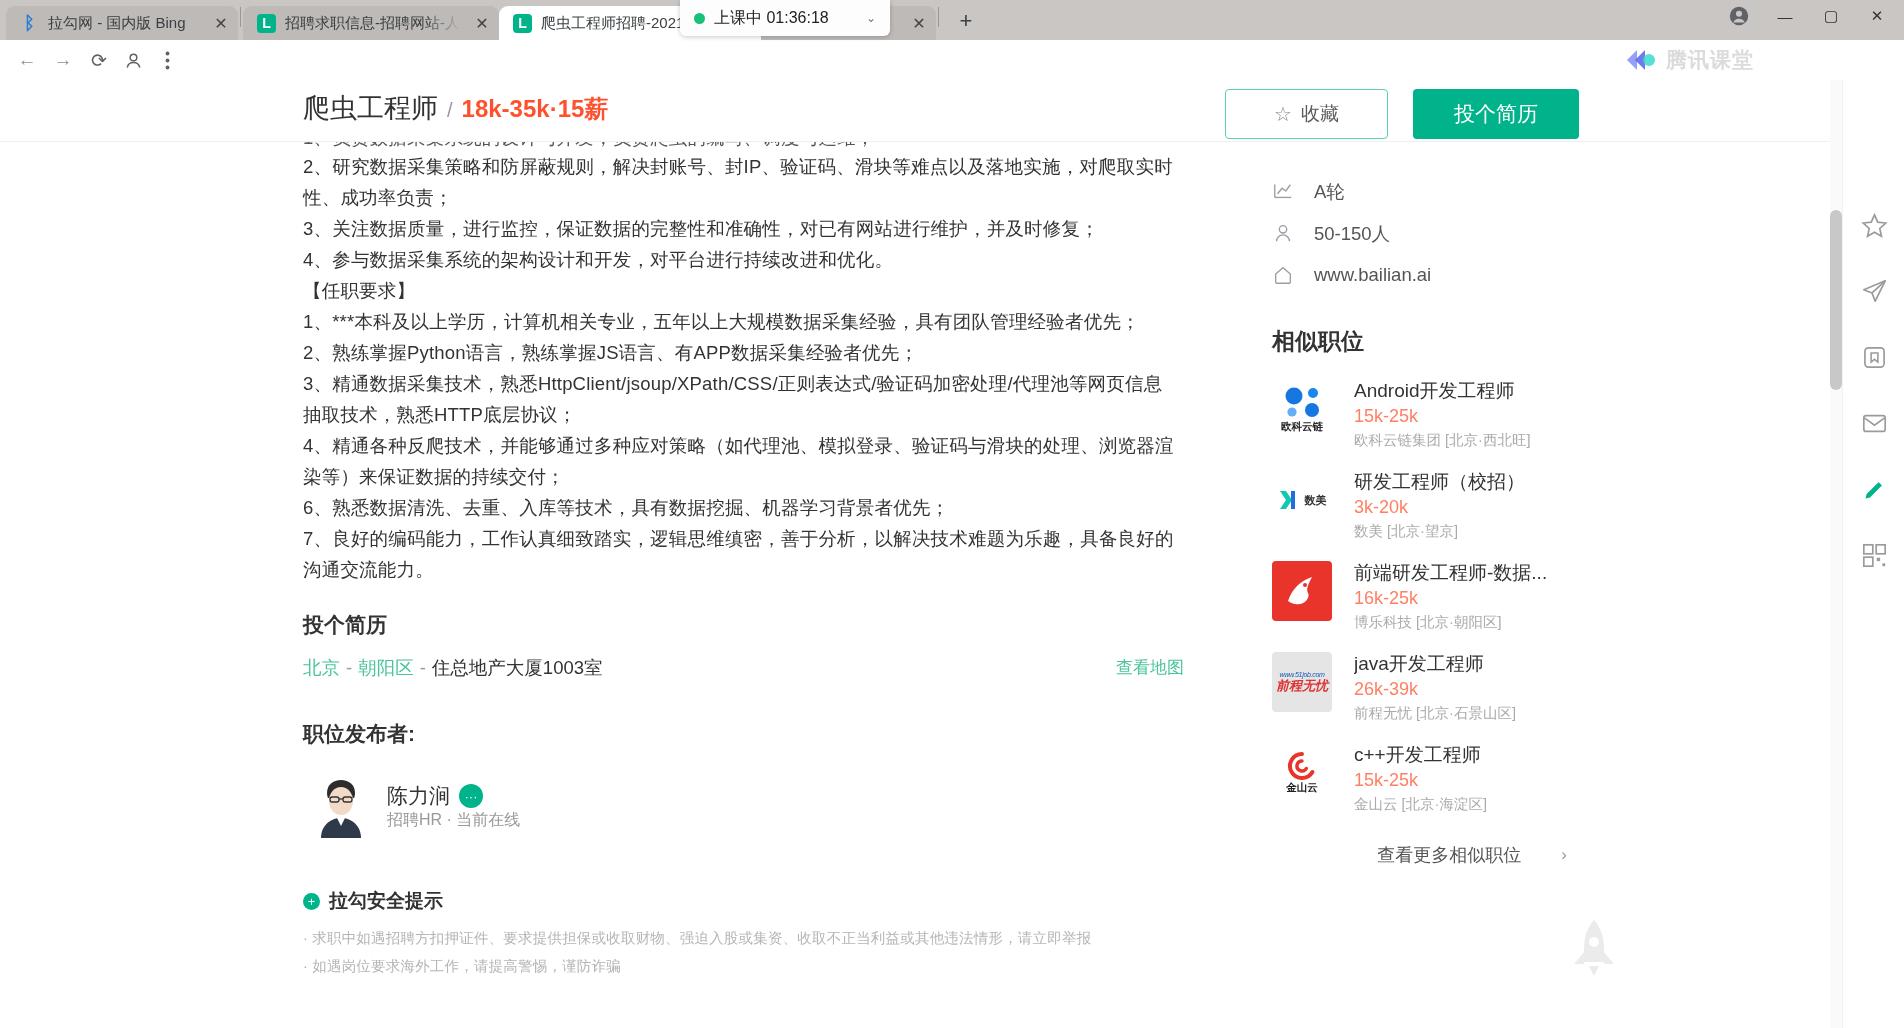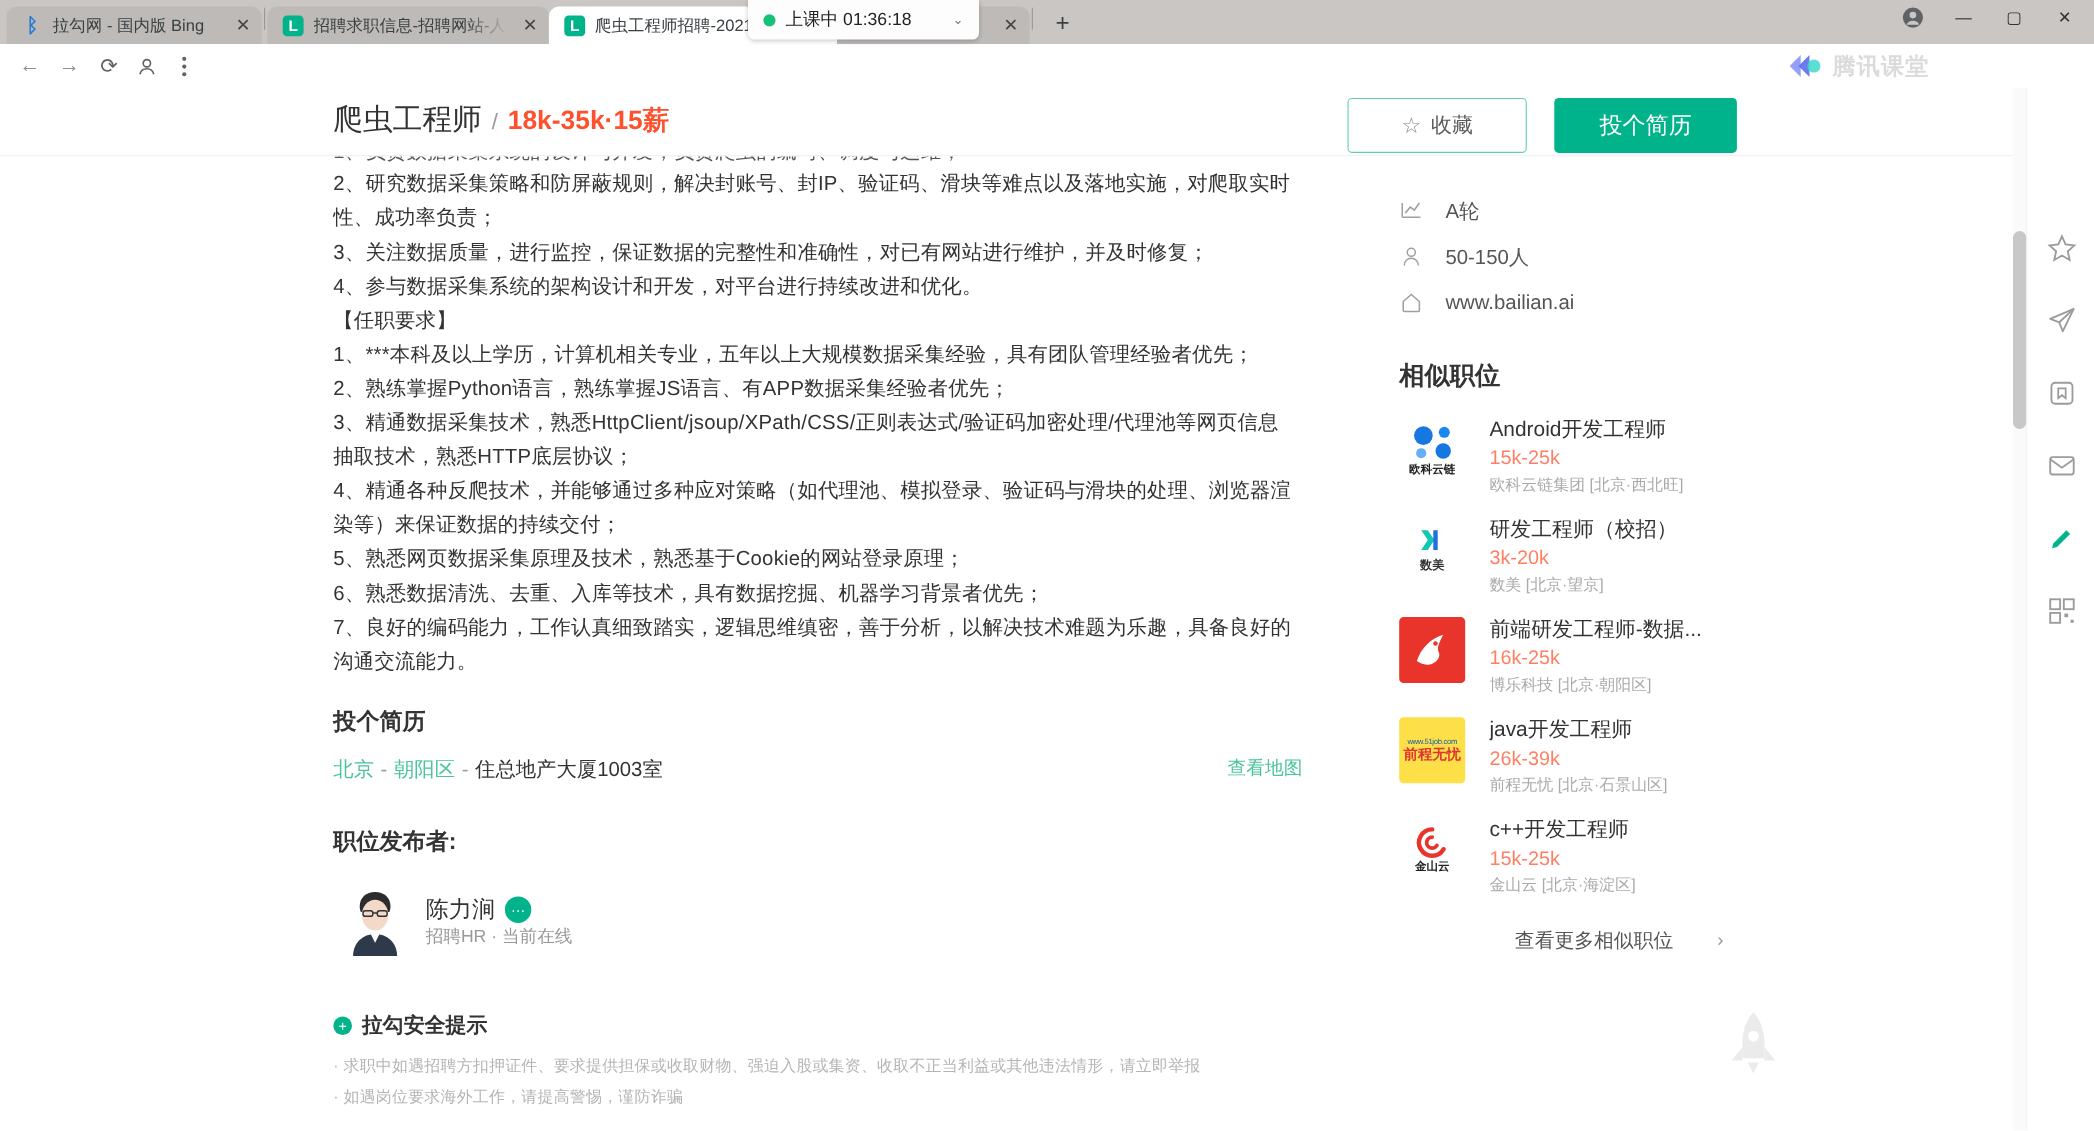--- a/index.html
+++ b/index.html
@@ -337,21 +337,20 @@
         </div>
 
         <div class="jd-line">2、研究数据采集策略和防屏蔽规则，解决封账号、封IP、验证码、滑块等难点以及落地实施，对爬取实时性、成功率负责；</div>
         <div class="jd-line">3、关注数据质量，进行监控，保证数据的完整性和准确性，对已有网站进行维护，并及时修复；</div>
         <div class="jd-line">4、参与数据采集系统的架构设计和开发，对平台进行持续改进和优化。</div>
         <div class="jd-line">【任职要求】</div>
         <div class="jd-line">1、***本科及以上学历，计算机相关专业，五年以上大规模数据采集经验，具有团队管理经验者优先；</div>
         <div class="jd-line">2、熟练掌握Python语言，熟练掌握JS语言、有APP数据采集经验者优先；</div>
         <div class="jd-line">3、精通数据采集技术，熟悉HttpClient/jsoup/XPath/CSS/正则表达式/验证码加密处理/代理池等网页信息抽取技术，熟悉HTTP底层协议；</div>
         <div class="jd-line">4、精通各种反爬技术，并能够通过多种应对策略（如代理池、模拟登录、验证码与滑块的处理、浏览器渲染等）来保证数据的持续交付；</div>
-        <div class="jd-line">5、熟悉网页数据采集原理及技术，熟悉基于Cookie的网站登录原理；</div>
         <div class="jd-line">6、熟悉数据清洗、去重、入库等技术，具有数据挖掘、机器学习背景者优先；</div>
         <div class="jd-line">7、良好的编码能力，工作认真细致踏实，逻辑思维缜密，善于分析，以解决技术难题为乐趣，具备良好的沟通交流能力。</div>
 
         <div class="sec-title">投个简历</div>
         <div id="addr-row" style="position:relative;">
           <span class="lnk">北京</span>
           <span class="sep">-</span>
           <span class="lnk">朝阳区</span>
           <span class="sep">-</span>
           <span>住总地产大厦1003室</span>
@@ -436,21 +435,21 @@
             <span style="font-size:10.5px;font-weight:bold;color:#222;margin-top:1px;">欧科云链</span>
           </div>
           <div class="sim-info">
             <div class="sim-name">Android开发工程师</div>
             <div class="sim-sal">15k-25k</div>
             <div class="sim-co">欧科云链集团 [北京·西北旺]</div>
           </div>
         </div>
 
         <div class="sim-item" style="margin-top:7px;">
-          <div class="sim-logo" style="background:#fff;gap:3px;flex-direction:column;">
+          <div class="sim-logo" style="background:#fff;gap:3px;">
             <svg width="24" height="24" viewBox="0 0 24 24">
                 <path d="M2 3h6l6 9-6 9H2l6-9z" fill="#12c8b0"></path>
                 <path d="M13 3h4v18h-4z" fill="#1f6fe0"></path>
               </svg>
             <span style="font-size:11px;font-weight:bold;color:#333;">数美</span>
           </div>
           <div class="sim-info">
             <div class="sim-name">研发工程师（校招）</div>
             <div class="sim-sal">3k-20k</div>
             <div class="sim-co">数美 [北京·望京]</div>
@@ -465,21 +464,21 @@
               </svg>
           </div>
           <div class="sim-info">
             <div class="sim-name">前端研发工程师-数据...</div>
             <div class="sim-sal">16k-25k</div>
             <div class="sim-co">博乐科技 [北京·朝阳区]</div>
           </div>
         </div>
 
         <div class="sim-item" style="margin-top:7px;">
-          <div class="sim-logo" style="background:#fde047;flex-direction:column;justify-content:center;">
+          <div class="sim-logo" style="background:#e5e5e5;flex-direction:column;justify-content:center;font-style:italic;">
             <span style="font-size:7px;color:#1558b0;letter-spacing:-.3px;">www.51job.com</span>
             <span style="font-size:13px;font-weight:bold;color:#d33;line-height:15px;">前程无忧</span>
           </div>
           <div class="sim-info">
             <div class="sim-name">java开发工程师</div>
             <div class="sim-sal">26k-39k</div>
             <div class="sim-co">前程无忧 [北京·石景山区]</div>
           </div>
         </div>
 

